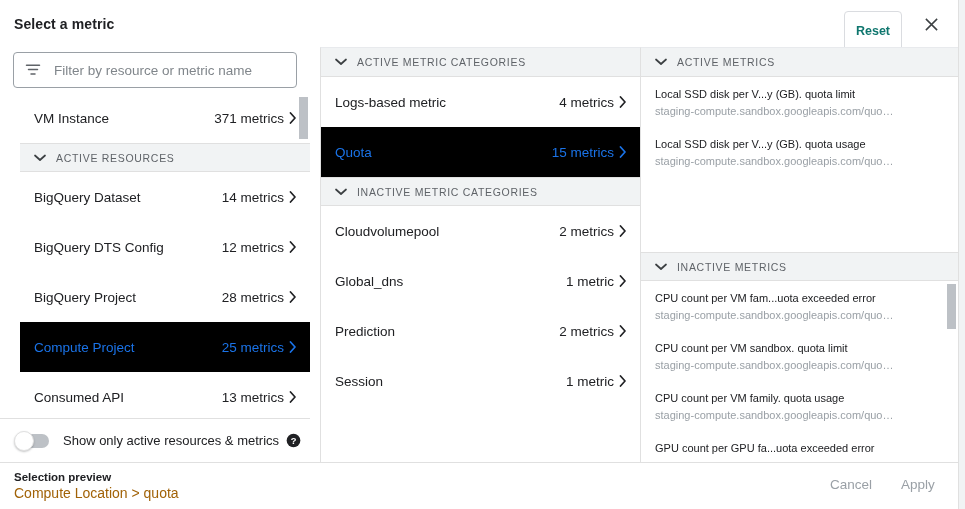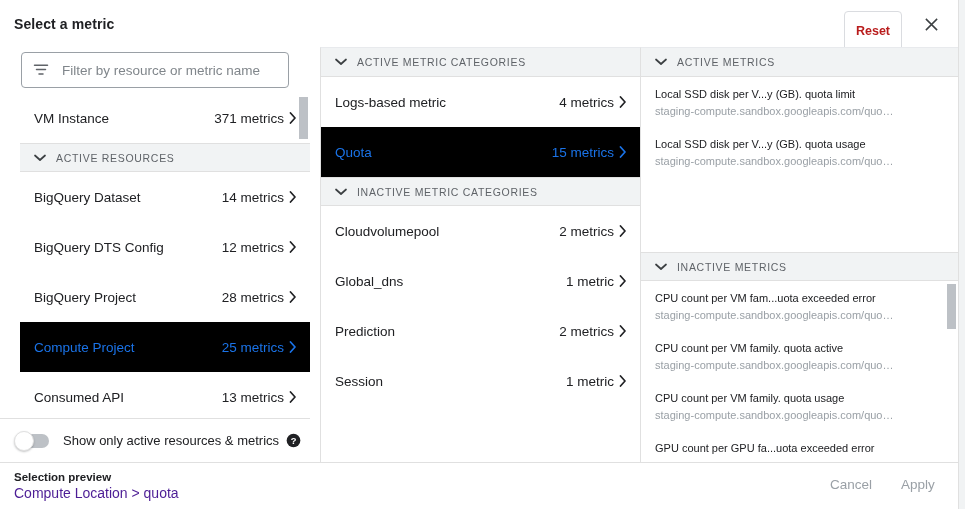--- a/index.html
+++ b/index.html
@@ -56,21 +56,21 @@
   }
   .reset-btn {
     position: absolute;
     right: 56px;
     top: 11px;
     width: 58px;
     height: 41px;
     border: 1px solid #dadce0;
     border-radius: 4px;
     background: #fff;
-    color: #b91c1c;
+    color: #0f766e;
     font-size: 12.5px;
     font-weight: bold;
     font-family: "Liberation Sans", sans-serif;
     cursor: pointer;
     padding: 0;
     line-height: 23px;
     text-align: center;
   }
   .close-btn {
     position: absolute;
@@ -154,21 +154,21 @@
   .row .r-arrow {
     flex: 0 0 auto;
     width: 10px; height: 14px;
     display: inline-flex;
     align-items: center;
     justify-content: center;
   }
 
   
   .filter-wrap {
-    padding: 0 21px;
+    padding: 0 13px;
     height: 46px;
     display: flex;
     align-items: center;
     box-sizing: border-box;
   }
   .filter-box {
     width: 100%;
     height: 36px;
     border: 1px solid #9aa0a6;
     border-radius: 4px;
@@ -300,21 +300,21 @@
     top: 471px;
     font-size: 11.5px;
     font-weight: bold;
     color: #202124;
   }
   .sel-preview-value {
     position: absolute;
     left: 14px;
     top: 485px;
     font-size: 14px;
-    color: #4c1d95;
+    color: #a16207;
     cursor: pointer;
   }
   .foot-btn {
     position: absolute;
     top: 477px;
     background: none;
     border: none;
     font-family: "Liberation Sans", sans-serif;
     font-size: 13.5px;
     color: #9aa0a6;
@@ -548,21 +548,21 @@
         </span>
         <span class="sect-label">INACTIVE METRICS</span>
       </div>
 
       <div class="metrics-inactive-list">
         <div class="metric-row">
           <div class="metric-title">CPU count per VM fam...uota exceeded error</div>
           <div class="metric-sub">staging-compute.sandbox.googleapis.com/quo…</div>
         </div>
         <div class="metric-row">
-          <div class="metric-title">CPU count per VM family. quota active</div>
+          <div class="metric-title">CPU count per VM sandbox. quota limit</div>
           <div class="metric-sub">staging-compute.sandbox.googleapis.com/quo…</div>
         </div>
         <div class="metric-row">
           <div class="metric-title">CPU count per VM family. quota usage</div>
           <div class="metric-sub">staging-compute.sandbox.googleapis.com/quo…</div>
         </div>
         <div class="metric-row">
           <div class="metric-title">GPU count per GPU fa...uota exceeded error</div>
           <div class="metric-sub"></div>
         </div>

